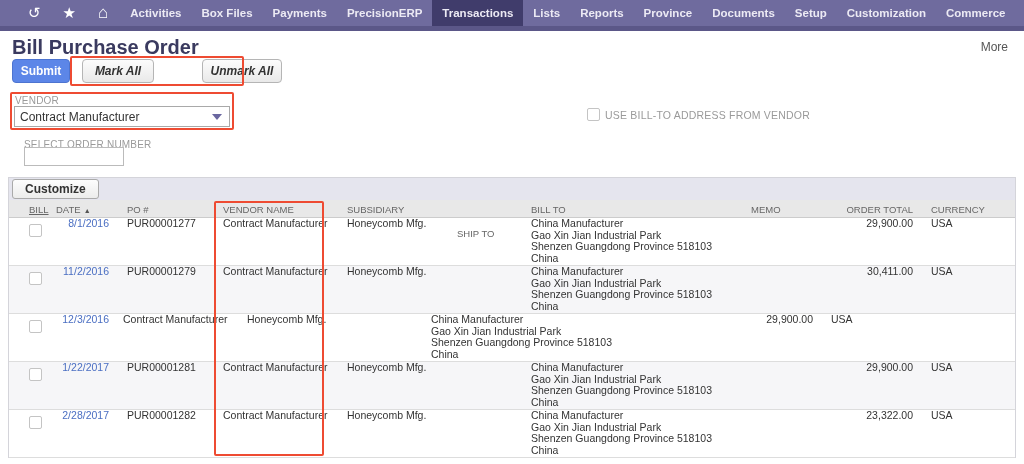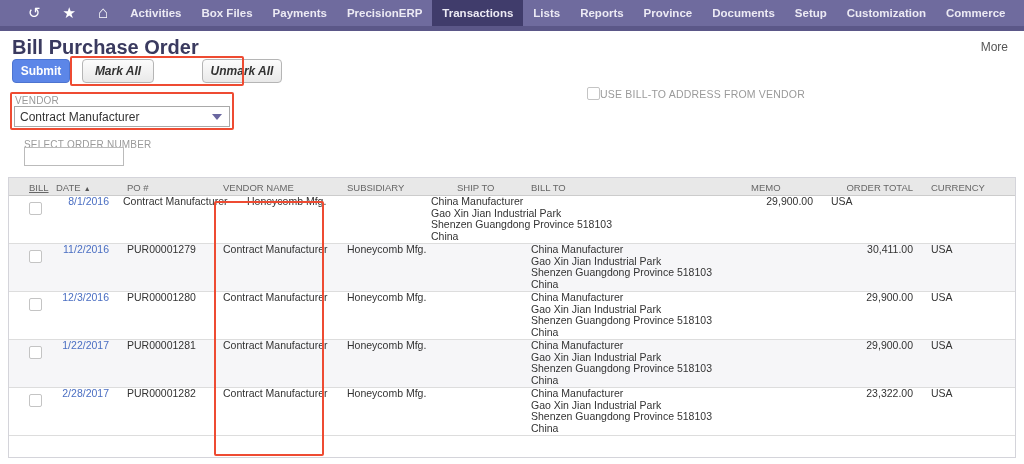--- a/index.html
+++ b/index.html
@@ -39,21 +39,21 @@
   .field-label{position:absolute;font-size:10px;color:var(--label-gray);letter-spacing:.2px;}
   #vendor-label{left:15px;top:95px;}
   .select-box{position:absolute;left:14px;top:106px;width:216px;height:21px;background:#fff;border:1px solid #a9a9a9;
               display:flex;align-items:center;cursor:pointer;}
   .select-value{flex:1;font-size:12px;color:#333;padding-left:5px;white-space:nowrap;overflow:hidden;}
   .select-arrow{width:0;height:0;border-left:5px solid transparent;border-right:5px solid transparent;
                 border-top:6px solid #6a67a0;margin-right:7px;}
   #order-label{left:24px;top:139px;text-align:center;}
   .order-input{position:absolute;left:24px;top:147px;width:100px;height:19px;border:1px solid #bbb;background:#fff;
                font-size:12px;padding:0 4px;font-family:"Liberation Sans",sans-serif;}
-  .billto-check-wrap{position:absolute;left:587px;top:87px;display:flex;align-items:center;text-align:right;}
+  .billto-check-wrap{position:absolute;left:587px;top:108px;display:flex;align-items:center;gap:5px;text-align:right;}
   .checkbox{width:13px;height:13px;border:1px solid #c4c4c4;background:#fff;border-radius:2px;cursor:pointer;}
   .billto-check-label{font-size:10.5px;color:var(--label-gray);letter-spacing:.2px;}
 
   
   .table-wrap{position:absolute;left:8px;top:177px;width:1008px;height:281px;border:1px solid var(--table-border);background:#fff;}
   .customize-bar{height:22px;background:#e5e5ee;display:flex;align-items:center;}
   .customize-btn{margin-left:3px;height:20px;padding:0 12px;background:linear-gradient(#fdfdfd,#ececec);
                  border:1px solid #aaa;border-radius:3px;font-size:12px;font-weight:bold;color:#333;
                  display:flex;align-items:center;cursor:pointer;}
   .thead{height:18px;background:var(--header-row-bg);display:flex;font-size:9.5px;color:var(--header-text);
@@ -61,21 +61,21 @@
   .th{padding-top:4px;white-space:nowrap;cursor:pointer;}
   .sort-arrow{font-size:7px;color:#555;margin-left:3px;}
   .trow{display:flex;height:48px;border-bottom:1px solid var(--row-border);font-size:10.5px;color:var(--body-text);}
   .trow.alt{background:var(--alt-row-bg);}
   .td{line-height:11.5px;white-space:nowrap;overflow:hidden;}
   .col0{width:40px;padding-left:20px;}
   .col1{width:68px;text-align:right;padding-right:8px;}
   .col2{width:100px;padding-left:10px;}
   .col3{width:126px;padding-left:6px;}
   .col4{width:110px;padding-left:4px;}
-  .col5{width:74px;padding-left:4px;}
+  .col5{width:74px;padding-left:4px;margin-top:24px;}
   .col6{width:222px;padding-left:4px;}
   .col7{width:92px;padding-left:2px;}
   .col8{width:86px;text-align:right;padding-right:14px;}
   .col9{flex:1;padding-left:4px;}
   .th.col0{padding-left:20px;text-decoration:underline;}
   .th.col1{text-align:left;padding-left:7px;}
   .td.col0{padding-top:6px;}
   .date-link{color:var(--link-blue);cursor:pointer;text-decoration:none;}
   .billto-line{line-height:11.5px;}
 
@@ -129,38 +129,42 @@
 
   <div class="billto-check-wrap">
     <div class="checkbox"></div>
     <div class="billto-check-label">USE BILL-TO ADDRESS FROM VENDOR</div>
   </div>
 
   <div class="field-label" id="order-label">SELECT ORDER NUMBER</div>
   <input class="order-input" type="text" value="" style="">
 
   <div class="table-wrap">
+    <div class="customize-bar">
+      <div class="customize-btn">Customize</div>
+    </div>
     <div class="thead">
         <div class="th col0">BILL</div>
         <div class="th col1">DATE<span class="sort-arrow">▲</span></div>
         <div class="th col2">PO #</div>
         <div class="th col3">VENDOR NAME</div>
         <div class="th col4">SUBSIDIARY</div>
         <div class="th col5">SHIP TO</div>
         <div class="th col6">BILL TO</div>
         <div class="th col7">MEMO</div>
         <div class="th col8">ORDER TOTAL</div>
         <div class="th col9">CURRENCY</div>
       </div>
     <div>
         <div class="trow">
           <div class="td col0">
             <div class="checkbox"></div>
           </div>
           <div class="td col1"><span class="date-link">8/1/2016</span></div>
+          <div class="td col2">PUR00001277</div>
           <div class="td col3">Contract Manufacturer</div>
           <div class="td col4">Honeycomb Mfg.</div>
           <div class="td col5"></div>
           <div class="td col6">
             <div class="billto-line">China Manufacturer</div>
             <div class="billto-line">Gao Xin Jian Industrial Park</div>
             <div class="billto-line">Shenzen Guangdong Province 518103</div>
             <div class="billto-line">China</div>
           </div>
           <div class="td col7"></div>
@@ -184,21 +188,20 @@
           </div>
           <div class="td col7"></div>
           <div class="td col8">30,411.00</div>
           <div class="td col9">USA</div>
         </div>
         <div class="trow">
           <div class="td col0">
             <div class="checkbox"></div>
           </div>
           <div class="td col1"><span class="date-link">12/3/2016</span></div>
-          <div class="td col2">PUR00001280</div>
           <div class="td col3">Contract Manufacturer</div>
           <div class="td col4">Honeycomb Mfg.</div>
           <div class="td col5"></div>
           <div class="td col6">
             <div class="billto-line">China Manufacturer</div>
             <div class="billto-line">Gao Xin Jian Industrial Park</div>
             <div class="billto-line">Shenzen Guangdong Province 518103</div>
             <div class="billto-line">China</div>
           </div>
           <div class="td col7"></div>

